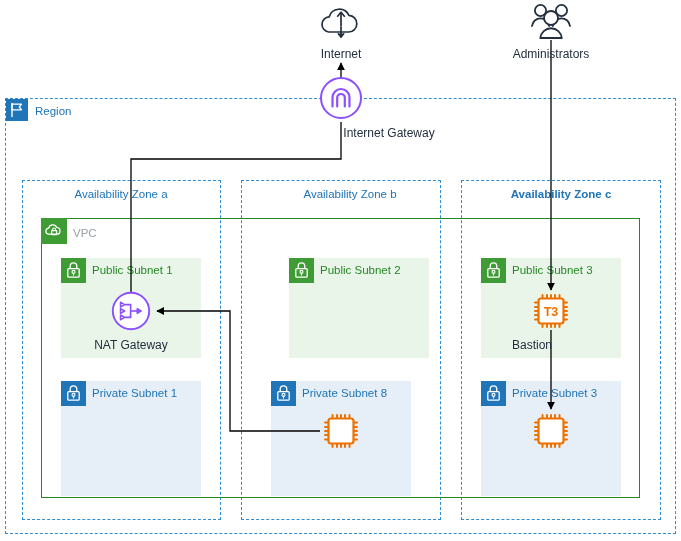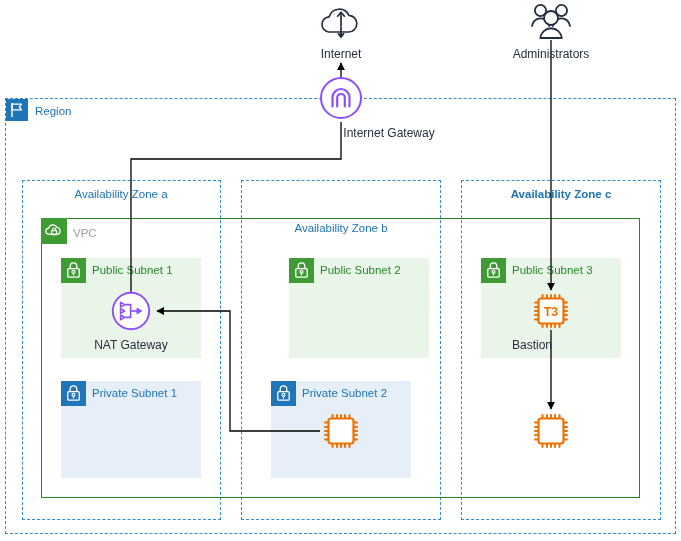--- a/index.html
+++ b/index.html
@@ -80,21 +80,21 @@
   .subnet {
     position: absolute;
     width: 140px;
     box-sizing: border-box;
   }
   .subnet.public {
     top: 258px; height: 100px;
     background: #eaf5ea;
   }
   .subnet.private {
-    top: 381px; height: 97px;
+    top: 381px; height: 115px;
     background: #e6eff7;
   }
   .subnet-icon {
     position: absolute;
     left: 0; top: 0;
     width: 25px; height: 25px;
   }
   .subnet.public .subnet-icon { background: #3f9c35; }
   .subnet.private .subnet-icon { background: #2074b8; }
   .subnet-label {
@@ -134,21 +134,21 @@
       <path d="M6 4.5 V17.5" stroke="#ffffff" stroke-width="1.4" fill="none" stroke-linecap="round"></path>
       <path d="M6 5.2 H15.5 L13.3 8.0 L15.5 10.8 H6 Z" stroke="#ffffff" stroke-width="1.3" fill="none" stroke-linejoin="round"></path>
     </svg>
   </div>
   <div id="region-label">Region</div>
 
   <div class="az-box" style="left:22px; width:199px;"></div>
   <div class="az-label" style="left:121px;">Availability Zone a</div>
 
   <div class="az-box" style="left:241px; width:200px;"></div>
-  <div class="az-label" style="left:341px;margin-top:34px;">Availability Zone b</div>
+  <div class="az-label" style="left:350px;">Availability Zone b</div>
 
   <div class="az-box" style="left:461px; width:200px;"></div>
   <div class="az-label" style="left:561px;font-weight:bold;">Availability Zone c</div>
 
   <div id="vpc-box"></div>
   <div id="vpc-icon">
     <svg width="26" height="26" viewBox="0 0 26 26">
       <rect x="0" y="0" width="26" height="26" fill="#3f9c35"></rect>
       <path d="M7.3 16.2 a3.1 3.1 0 0 1 0.4 -6.1 a4.3 4.3 0 0 1 8.1 -0.6 a3.4 3.4 0 0 1 3.2 3.4 a3.3 3.3 0 0 1 -3.2 3.3 Z" fill="none" stroke="#ffffff" stroke-width="1.25" stroke-linejoin="round"></path>
       <rect x="10.6" y="12.6" width="5.1" height="4.0" rx="0.6" fill="none" stroke="#ffffff" stroke-width="1.15"></rect>
@@ -212,23 +212,35 @@
   <div class="subnet private" style="left:271px;">
     <div class="subnet-icon">
       <svg width="25" height="25" viewBox="0 0 25 25">
         <rect x="0" y="0" width="25" height="25" fill="#2074b8"></rect>
         <rect x="6.8" y="10.6" width="11.4" height="8.6" rx="1" fill="none" stroke="#ffffff" stroke-width="1.3"></rect>
         <path d="M9.2 10.6 V8.2 a3.3 3.3 0 0 1 6.6 0 v2.4" fill="none" stroke="#ffffff" stroke-width="1.3"></path>
         <circle cx="12.5" cy="13.9" r="1.5" fill="none" stroke="#ffffff" stroke-width="1.1"></circle>
         <path d="M12.5 15.0 v2.0" stroke="#ffffff" stroke-width="1.1" stroke-linecap="round"></path>
       </svg>
     </div>
-    <div class="subnet-label">Private Subnet 2</div>
-  </div>
-
+    <div class="subnet-label">Private Subnet 8</div>
+  </div>
+
+  <div class="subnet private" style="left:481px;">
+    <div class="subnet-icon">
+      <svg width="25" height="25" viewBox="0 0 25 25">
+        <rect x="0" y="0" width="25" height="25" fill="#2074b8"></rect>
+        <rect x="6.8" y="10.6" width="11.4" height="8.6" rx="1" fill="none" stroke="#ffffff" stroke-width="1.3"></rect>
+        <path d="M9.2 10.6 V8.2 a3.3 3.3 0 0 1 6.6 0 v2.4" fill="none" stroke="#ffffff" stroke-width="1.3"></path>
+        <circle cx="12.5" cy="13.9" r="1.5" fill="none" stroke="#ffffff" stroke-width="1.1"></circle>
+        <path d="M12.5 15.0 v2.0" stroke="#ffffff" stroke-width="1.1" stroke-linecap="round"></path>
+      </svg>
+    </div>
+    <div class="subnet-label">Private Subnet 3</div>
+  </div>
 
   <svg id="overlay" viewBox="0 0 681 541">
     <defs>
       <marker id="arrow-black" viewBox="0 0 10 10" refX="9" refY="5" markerWidth="6" markerHeight="6" orient="auto-start-reverse">
         <path d="M 0 0 L 10 5 L 0 10 z" fill="#000000"></path>
       </marker>
     </defs>
 
     <path d="M341 115 L341 63" stroke="#000000" stroke-width="1.3" fill="none" marker-end="url(#arrow-black)"></path>
 

